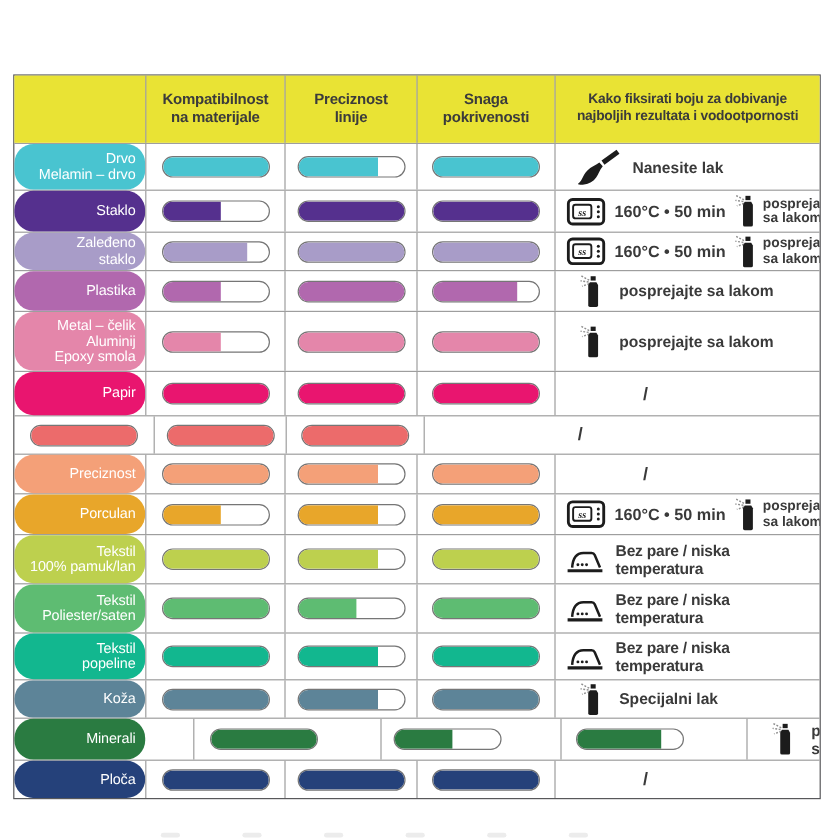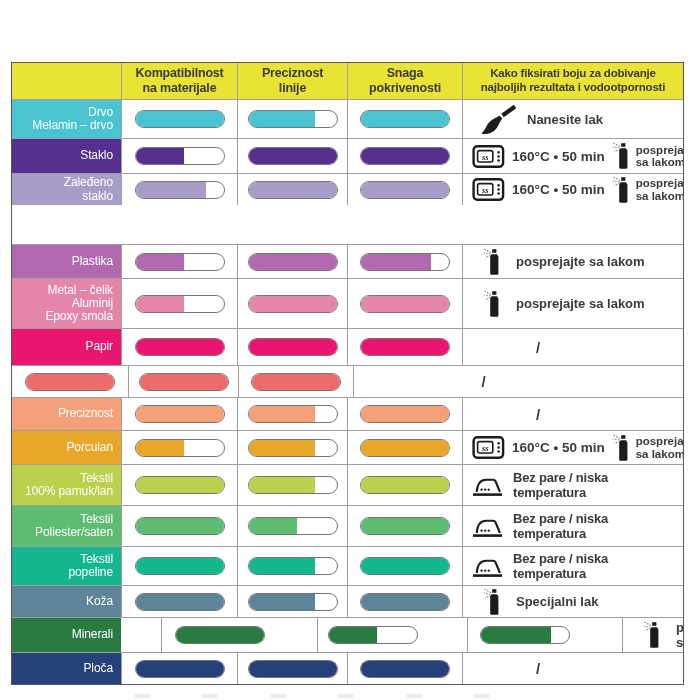--- a/index.html
+++ b/index.html
@@ -1,49 +1,49 @@
 <!DOCTYPE html>
 <html style="--header-bg: #E9E334;"><head>
 <meta charset="utf-8">
 <style>
   html,body{margin:0;padding:0;background:#ffffff;}
   .page{position:relative;width:700px;height:700px;background:#ffffff;overflow:hidden;
         font-family:"Liberation Sans",sans-serif;color:#3a3a3a;}
   .table{position:absolute;left:11px;top:62px;width:673px;border:1.5px solid #58585a;box-sizing:border-box;background:#fff;}
   .row{display:flex;align-items:stretch;border-top:1px solid #9e9e9e;}
-  .header-row{border-top:none;height:36px;}
+  .header-row{border-top:none;height:56px;}
   .cell{box-sizing:border-box;border-left:1px solid #9e9e9e;display:flex;align-items:center;justify-content:center;overflow:hidden;}
   .cell:first-child{border-left:none;}
   .c1{width:109px;}
   .c2{width:116px;}
   .c3{width:110px;}
   .c4{width:115px;}
   .c5{flex:1;}
   .header-cell{background:var(--header-bg,#E9E334);color:#3b3b3b;font-weight:bold;text-align:center;
                font-size:12.5px;line-height:1.18;white-space:pre-line;letter-spacing:-0.2px;}
   .header-cell.c5{font-size:11.5px;}
   .label-cell{justify-content:flex-end;text-align:right;padding-right:8px;color:#ffffff;
-              font-size:12px;line-height:1.1;white-space:pre-line;letter-spacing:-0.1px;}
+              font-size:12px;line-height:1.1;white-space:pre-line;letter-spacing:-0.1px;border-radius:16px;}
   .pill{width:90px;height:18px;border:1.5px solid #767676;border-radius:10px;background:#ffffff;
         overflow:hidden;box-sizing:border-box;flex:0 0 auto;}
   .pill i{display:block;height:100%;}
   .fix{justify-content:flex-start;padding:0 4px 0 16px;font-weight:600;font-size:13px;color:#3a3a3a;gap:10px;}
   .fix.t-spray{padding-left:20px;gap:13px;}
   .fix.t-iron{padding-left:9px;gap:10px;letter-spacing:-0.2px;}
   .fix.t-oven_spray{padding-left:9px;gap:7px;padding-right:3px;}
   .fix.t-slash{justify-content:center;padding:0 70px 0 0;font-size:15px;}
   .fix .temp{font-size:13.5px;white-space:nowrap;}
   .spray-group{margin-left:auto;display:flex;align-items:center;gap:4px;}
   .spray-text{font-size:11.5px;line-height:1.08;white-space:pre-line;font-weight:600;}
   .fix svg{flex:0 0 auto;}
   
   #rows .row:nth-child(1){height:38px;}
   #rows .row:nth-child(2){height:34px;}
   #rows .row:nth-child(3){height:31px;}
-  #rows .row:nth-child(4){height:33px;margin-top:39px;}
+  #rows .row:nth-child(4){height:33px;}
   #rows .row:nth-child(5){height:49px;}
   #rows .row:nth-child(6){height:36px;}
   #rows .row:nth-child(7){height:31px;}
   #rows .row:nth-child(8){height:32px;}
   #rows .row:nth-child(9){height:33px;}
   #rows .row:nth-child(10){height:40px;}
   #rows .row:nth-child(11){height:40px;}
   #rows .row:nth-child(12){height:38px;}
   #rows .row:nth-child(13){height:31px;}
   #rows .row:nth-child(14){height:34px;gap:40px;}

